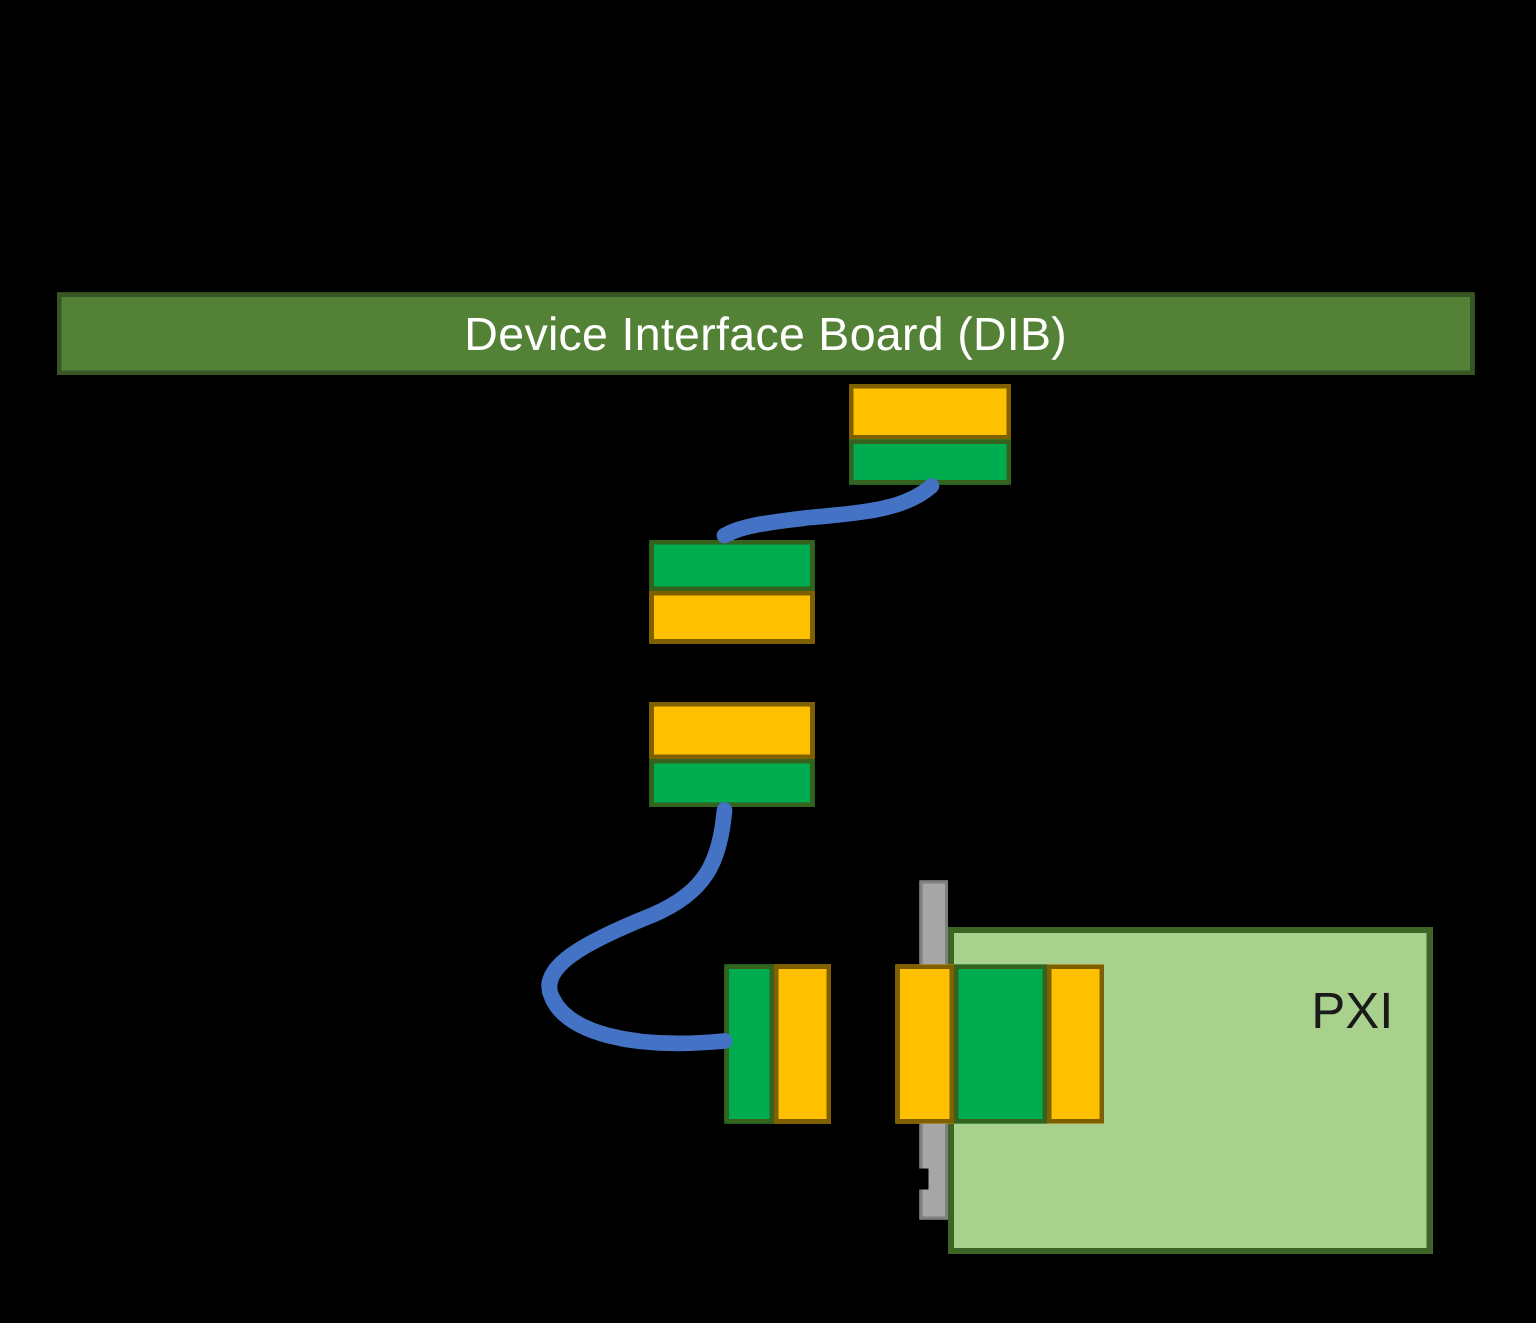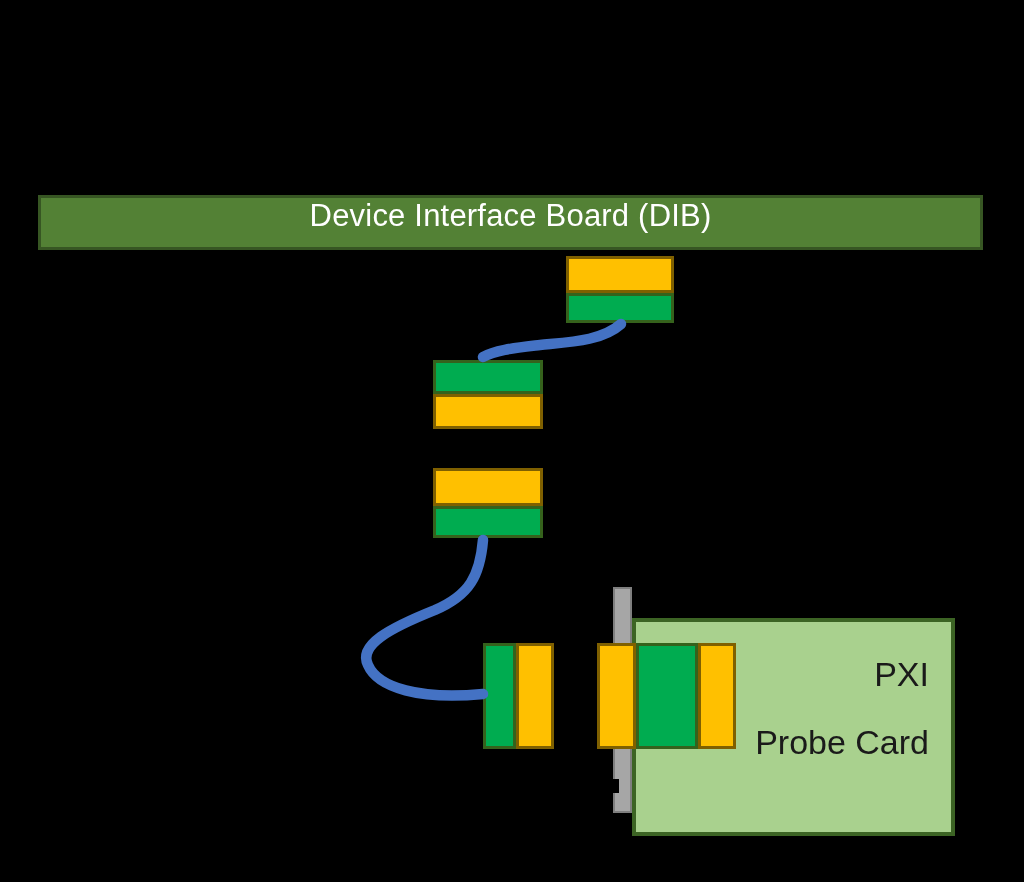--- a/index.html
+++ b/index.html
@@ -17,21 +17,21 @@
     font-family: "Liberation Sans", sans-serif;
   }
   .abs { position: absolute; }
 
   
   #dib-board {
     left: 38px; top: 195px;
     width: 945px; height: 55px;
     background: var(--dib-fill, #538135);
     border: 3px solid var(--dib-border, #375623);
-    display: flex; align-items: flex-start; justify-content: center;
+    display: flex; align-items: center; justify-content: center;
   }
   #dib-board .label {
     color: var(--dib-text, #fff);
     font-size: 31px;
     letter-spacing: 0.2px;
     white-space: nowrap;
   }
 
   
   .pin-yellow {
@@ -133,21 +133,20 @@
     <div class="stripe s2 pin-yellow"></div>
   </div>
 
   <div id="interposer-bottom" class="abs h-connector">
     <div class="stripe s1 pin-yellow"></div>
     <div class="stripe s2 pin-green"></div>
   </div>
 
   <div id="probe-card" class="abs">
     <span id="pxi-label" class="card-label">PXI</span>
-    <span id="probe-card-label" class="card-label">Probe Card</span>
   </div>
 
   <div id="pxi-bracket" class="abs"></div>
   <div id="bracket-notch" class="abs"></div>
 
   <div id="cable-plug" class="abs v-connector">
     <div class="s1 pin-green"></div>
     <div class="s2 pin-yellow"></div>
   </div>
 

